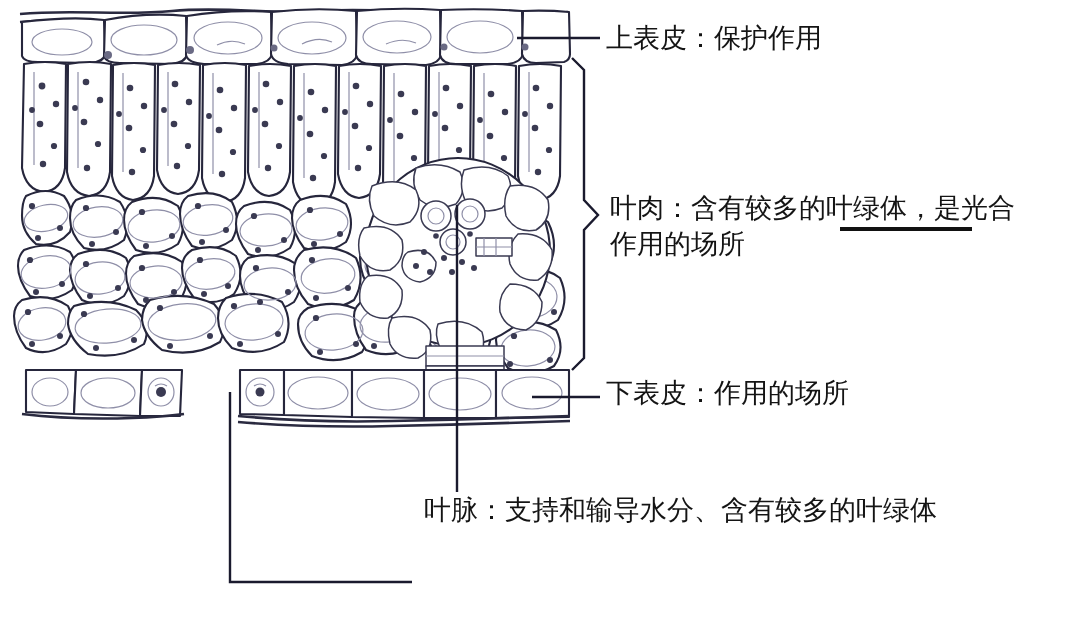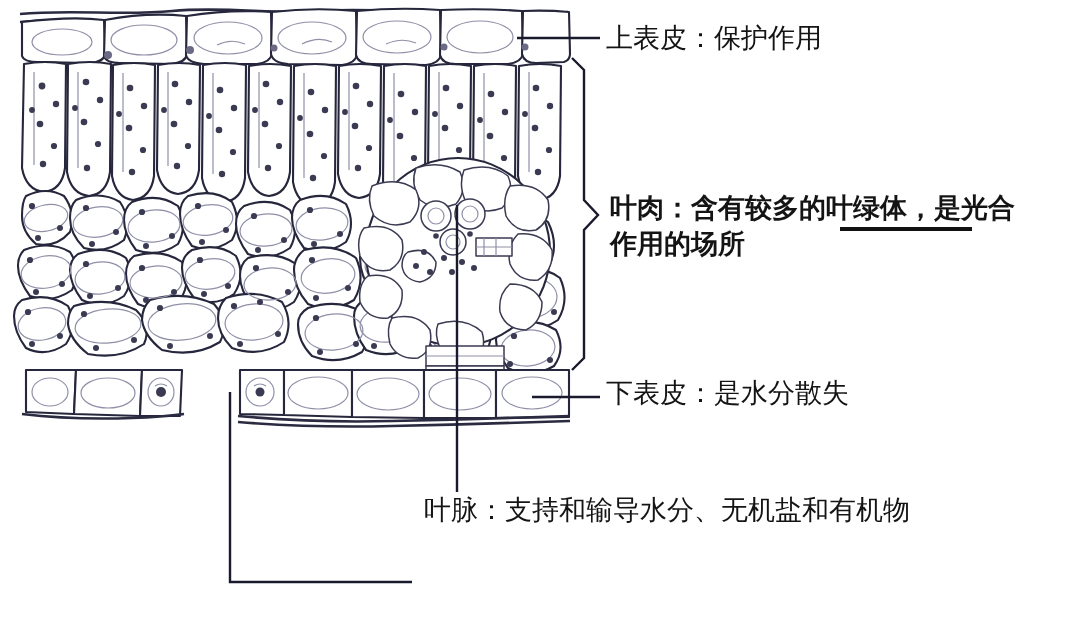--- a/index.html
+++ b/index.html
@@ -17,21 +17,21 @@
     font-family:"DejaVu Serif","Liberation Serif",serif;
     font-size:27px;
     line-height:36px;
     color:#141414;
     white-space:pre;
     letter-spacing:0px;
   }
   .lbl.two-line{white-space:pre-line;}
 
   #lbl-upper-epidermis{left:594px;top:20px;}
-  #lbl-mesophyll{left:598px;top:190px;width:470px;font-weight:bold;}
+  #lbl-mesophyll{left:598px;top:190px;width:470px;}
   #lbl-lower-epidermis{left:594px;top:375px;}
   #lbl-vein{left:412px;top:492px;}
   #lbl-stoma{left:410px;top:556px;width:640px;}
 
   
   .uline{
     position:absolute;
     background:#111111;
     height:4px;
   }
@@ -404,18 +404,18 @@
       <path class="brace" d="M560,58 L572,70 L572,200 L586,215 L572,230 L572,358 L560,370"></path>
     </g>
   </svg>
 
   <div class="lbl" id="lbl-upper-epidermis">上表皮：保护作用</div>
 
   <div class="lbl two-line" id="lbl-mesophyll">叶肉：含有较多的叶绿体，是光合
 作用的场所</div>
   <div class="uline" id="uline-chloroplast"></div>
 
-  <div class="lbl" id="lbl-lower-epidermis">下表皮：是水分散失</div>
-
-  <div class="lbl" id="lbl-vein">叶脉：支持和输导水分、无机盐和有机物</div>
+  <div class="lbl" id="lbl-lower-epidermis">下表皮：作用的场所</div>
+
+  <div class="lbl" id="lbl-vein">叶脉：支持和输导水分、含有较多的叶绿体</div>
 
 
 </div>
 
 </body></html>

